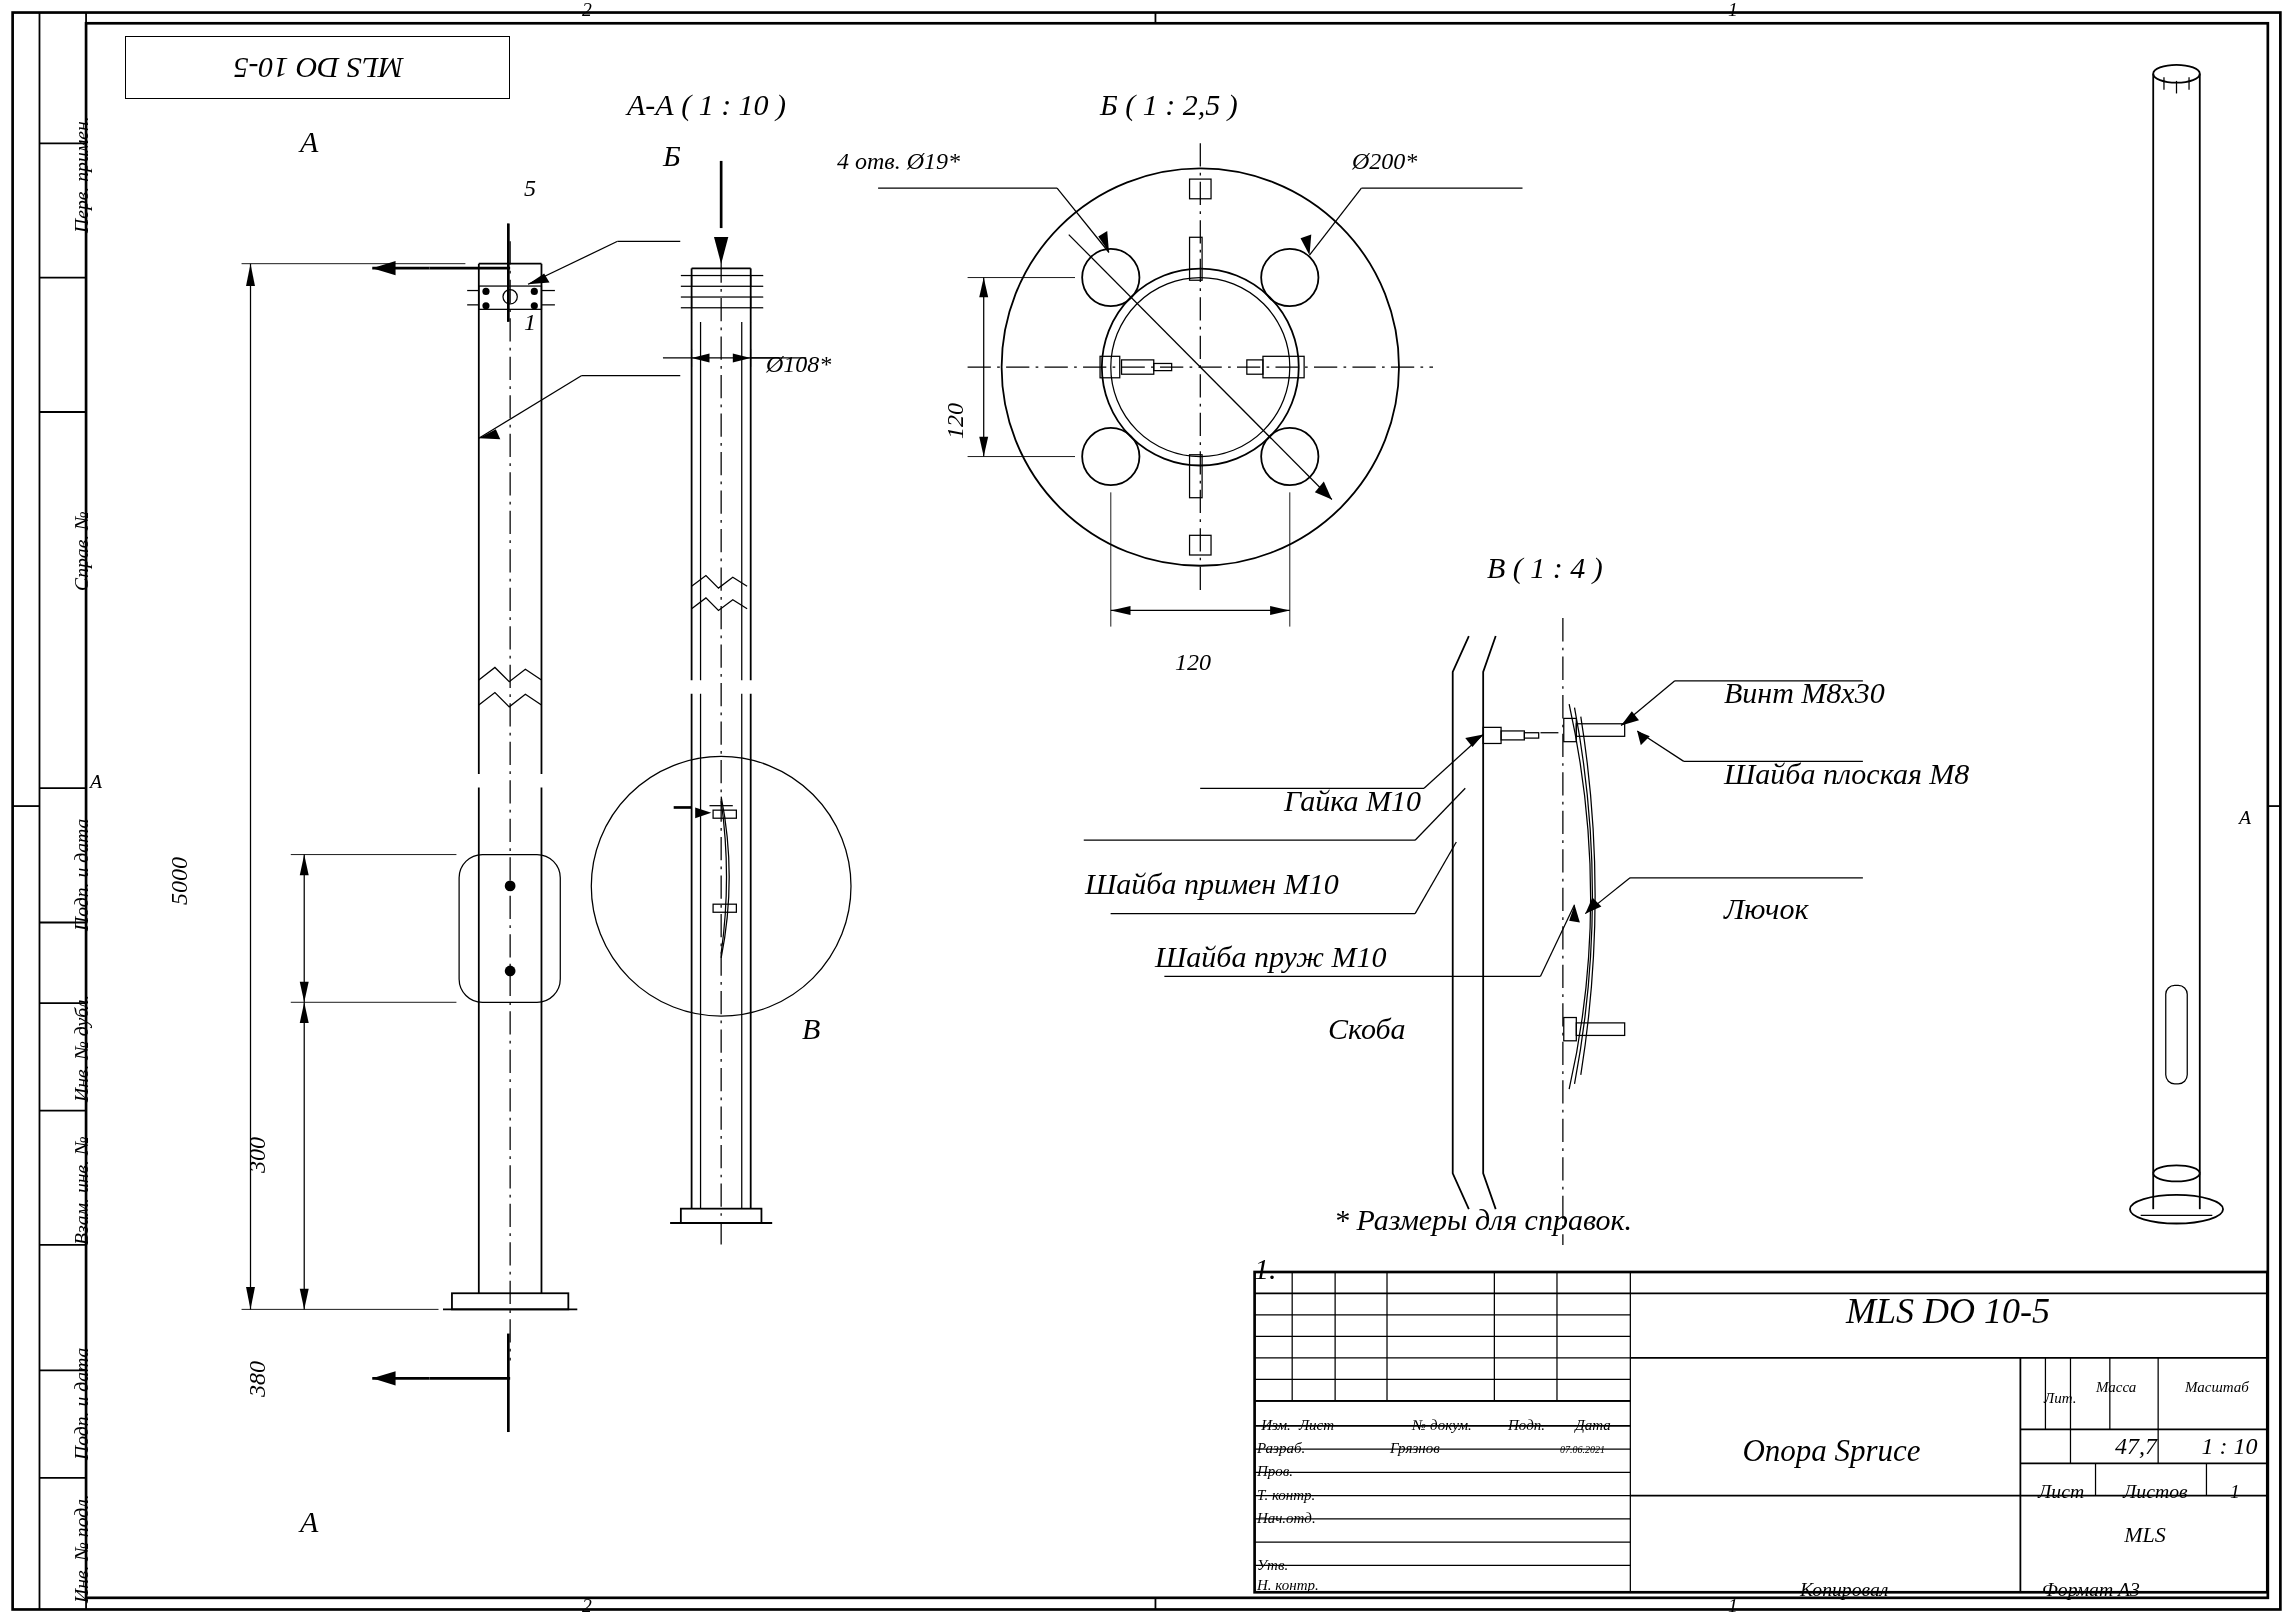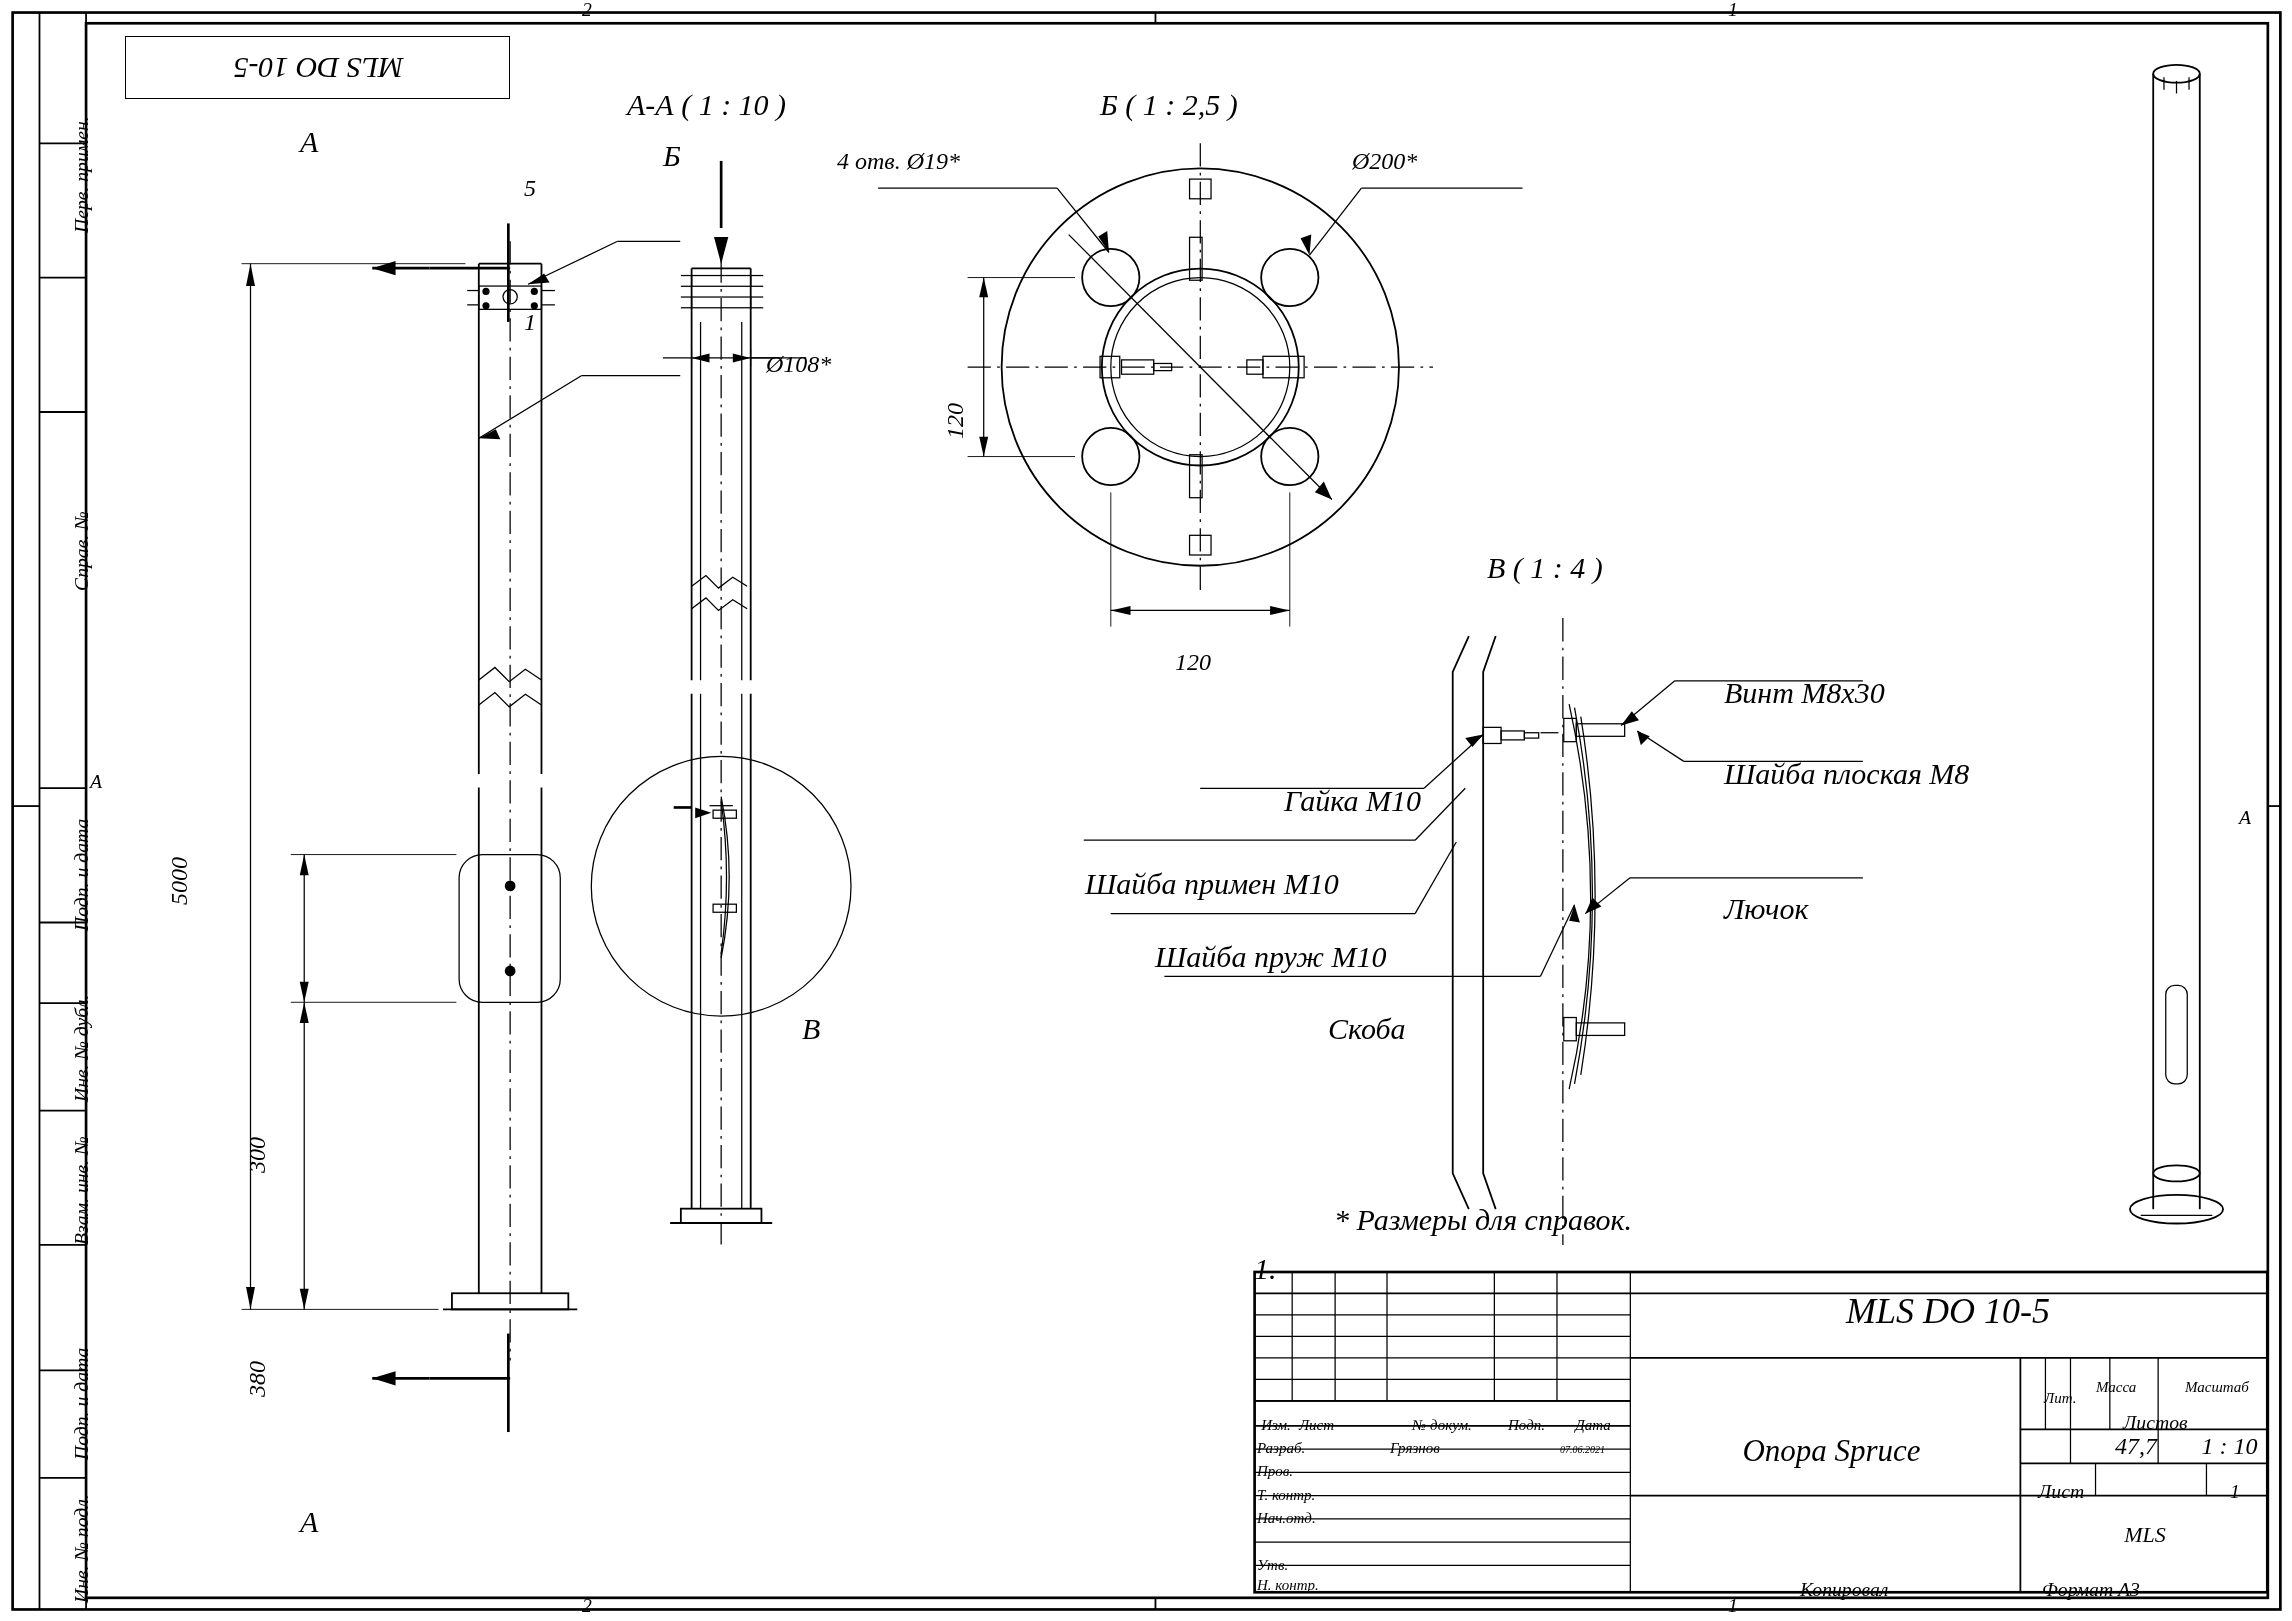--- a/index.html
+++ b/index.html
@@ -382,20 +382,20 @@
   <div class="txt lbl-big" style="left:1630px;top:1290px;width:636px;text-align:center;font-size:36px;">MLS DO 10-5</div>
   <div class="txt lbl-big" style="left:1639px;top:1433px;width:385px;text-align:center;font-size:31px;">Опора Spruce</div>
   <div class="txt lbl-big" style="left:2024px;top:1522px;width:242px;text-align:center;font-size:22px;">MLS</div>
 
   <div class="txt lbl-xs" style="left:2044px;top:1379px;margin-top:11px;">Лит.</div>
   <div class="txt lbl-xs" style="left:2096px;top:1379px;">Масса</div>
   <div class="txt lbl-xs" style="left:2185px;top:1379px;">Масштаб</div>
   <div class="txt lbl" style="left:2092px;top:1433px;width:88px;text-align:center;">47,7</div>
   <div class="txt lbl" style="left:2180px;top:1433px;width:99px;text-align:center;">1 : 10</div>
   <div class="txt lbl-sm" style="left:2038px;top:1480px;">Лист</div>
-  <div class="txt lbl-sm" style="left:2123px;top:1411px;">Листов</div>
+  <div class="txt lbl-sm" style="left:2123px;top:1480px;">Листов</div>
   <div class="txt lbl-sm" style="left:2230px;top:1480px;">1</div>
 
   <div class="txt lbl-sm" style="left:1800px;top:1578px;">Копировал</div>
   <div class="txt lbl-sm" style="left:2042px;top:1578px;">Формат A3</div>
 
 </div>
 
 
 </body></html>

